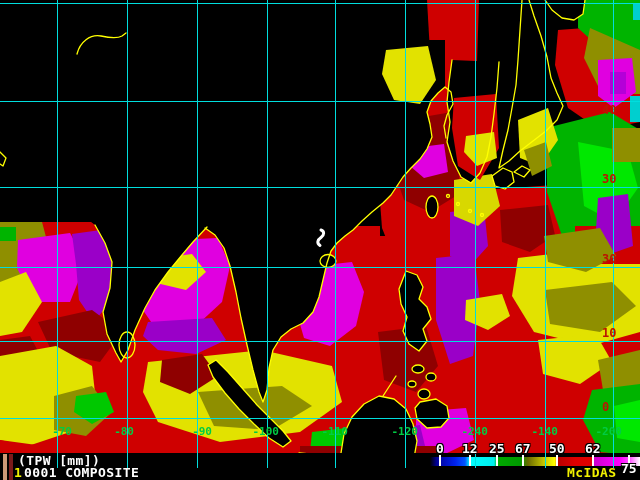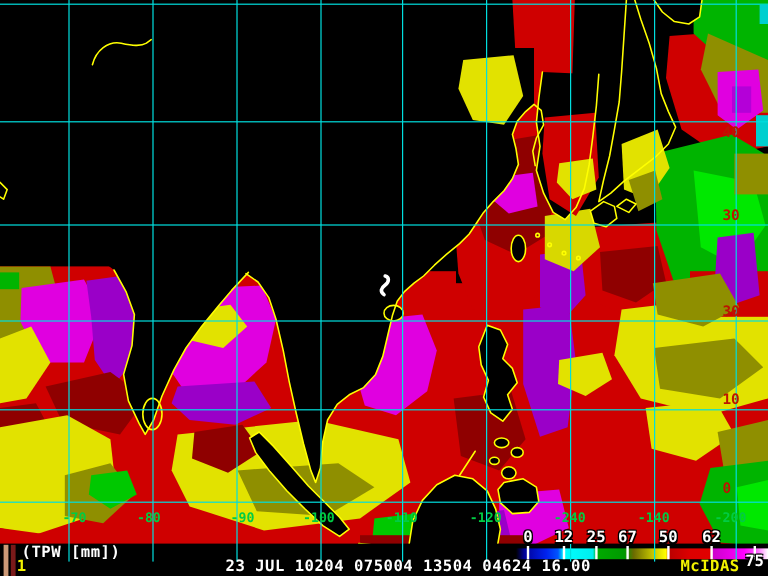--- a/index.html
+++ b/index.html
@@ -224,16 +224,16 @@
   <div class="cb-num" style="left:515px;">67</div>
   <div class="cb-num" style="left:549px;text-align:center;">50</div>
   <div class="cb-num" style="left:585px;">62</div>
   <div class="cb-num" style="left:621px;margin-top:20px;">75</div>
 
   <div class="swatch" style="left:3px;background:#cc9977;"></div>
   <div class="swatch" style="left:9px;background:#7a1a1a;"></div>
 
   <div class="anno-text" style="left:18px;top:455px;">(TPW [mm])</div>
   <div class="anno-text yellow" style="left:14px;top:467px;">1</div>
-  <div class="anno-text" style="left:188px;top:467px;">23 JUL 10204 075004 13504 04624 16.00</div>
+  <div class="anno-text" style="left:24px;top:467px;">0001 COMPOSITE</div>
   <div class="anno-text yellow" style="left:567px;top:467px;">McIDAS</div>
 
 </div>
 
 </body></html>

